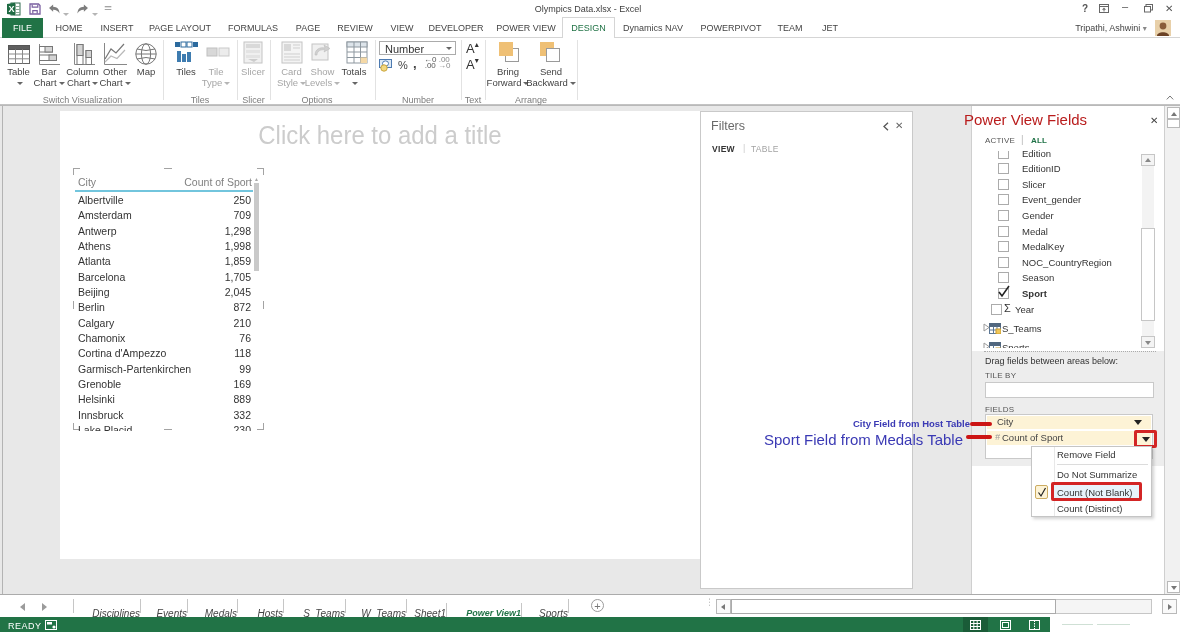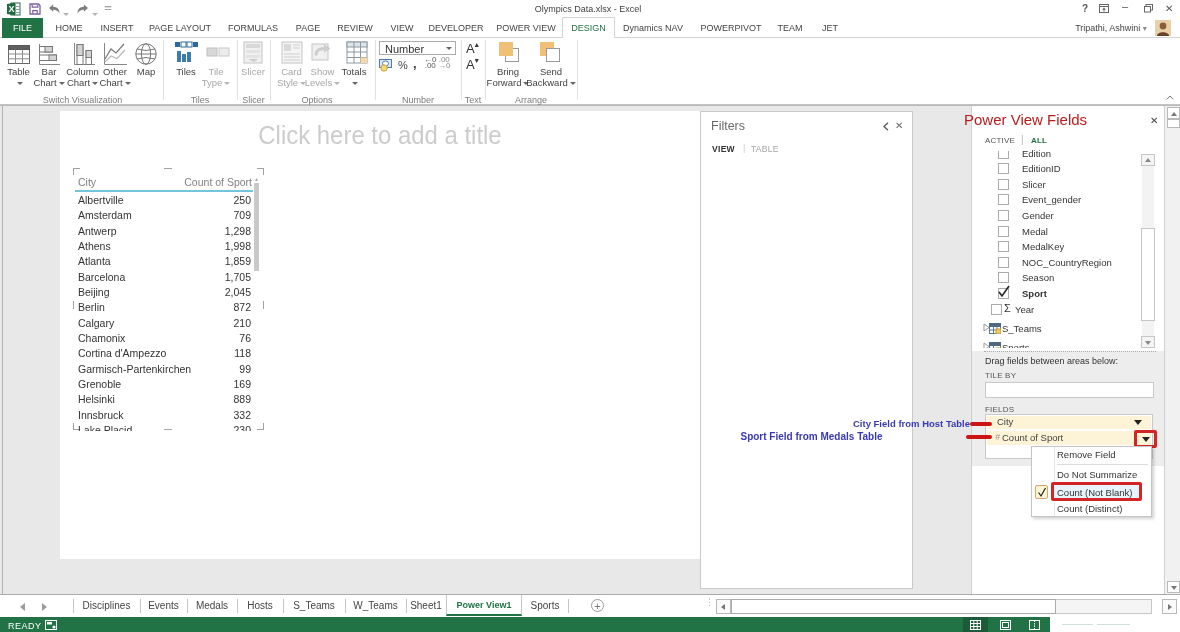--- a/index.html
+++ b/index.html
@@ -37,21 +37,21 @@
 #filters { position:absolute; left:700px; top:5px; width:213px; height:478px; background:#fff; border:1px solid #c9c9c9; }
 
 #pvpanel { position:absolute; left:960px; top:0px; width:204px; height:489px; background:#fff; }
 #pvpanel::before { content:""; position:absolute; left:0; top:0; width:11px; height:489px; background:#e8e8e8; border-right:1px solid #cfcfcf; }
 .cb { position:absolute; width:11px; height:11px; border:1px solid #ababab; background:#fff; }
 .fl { position:absolute; font-size:9.5px; color:#333; white-space:nowrap; }
 
 #vscroll { position:absolute; left:1164px; top:0px; width:16px; height:489px; background:#f1f1f1; border-left:1px solid #cfcfcf; }
 
 #sheetbar { position:absolute; left:0; top:594px; width:1180px; height:23px; background:#fff; border-top:1px solid #ababab; }
-.stab { position:absolute; top:0; height:21px; line-height:21px; font-size:10px; color:#444; text-align:center; white-space:nowrap; }
+.stab { position:absolute; top:8px; height:21px; line-height:21px; font-size:10px; color:#444; text-align:right; white-space:nowrap;font-style:italic; }
 .stsep { position:absolute; top:4px; width:1px; height:14px; background:#c6c6c6; }
 
 #statusbar { position:absolute; left:0; top:617px; width:1050px; height:15px; background:#217346; color:#fff; }
 </style>
 </head>
 <body>
 
 <div id="titlebar">
 
   <svg class="abs" style="left:7px;top:2px" width="14" height="14" viewBox="0 0 14 14">
@@ -305,21 +305,21 @@
     <svg class="abs" style="left:182px;top:10px" width="6" height="9" viewBox="0 0 6 9">
         <path d="M5 0.8 L1 4.5 L5 8.2" fill="none" stroke="#555" stroke-width="1.3"></path>
       </svg>
     <div class="abs" style="left:194px;top:8px;font-size:10px;color:#666">✕</div>
     <div class="abs" style="left:11px;top:32px;font-size:8.5px;color:#333;font-weight:bold;letter-spacing:0.3px">VIEW</div>
     <div class="abs" style="left:42px;top:31px;font-size:9px;color:#ccc">|</div>
     <div class="abs" style="left:50px;top:32px;font-size:8.5px;color:#a3a3a3;letter-spacing:0.3px">TABLE</div>
   </div>
 
   <div class="abs" style="left:690px;top:312px;width:280px;text-align:right;font-size:9.5px;font-weight:bold;color:#3a39b4;z-index:60">City Field from Host Table</div>
-  <div class="abs" style="left:660px;top:325px;width:303px;text-align:center;font-size:10px;font-weight:bold;color:#3a39b4;z-index:60">Sport Field from Medals Table</div>
+  <div class="abs" style="left:660px;top:325px;width:303px;text-align:right;font-size:15px;font-weight:normal;color:#3a39b4;z-index:60">Sport Field from Medals Table</div>
   <div class="abs" style="left:970px;top:316px;width:22px;height:4px;background:#cc1414;border-radius:2px;z-index:60"></div>
   <div class="abs" style="left:966px;top:329px;width:26px;height:4px;background:#cc1414;border-radius:2px;z-index:60"></div>
   <div id="pvpanel">
     <div class="abs" style="left:12px;top:245px;width:192px;height:115px;background:#ededed"></div>
     <div class="abs" style="left:4px;top:5px;font-size:15px;color:#b91c1c">Power View Fields</div>
     <div class="abs" style="left:190px;top:9px;font-size:10px;color:#444">✕</div>
     <div class="abs" style="left:25px;top:30px;font-size:8px;color:#555;letter-spacing:0.2px">ACTIVE</div>
     <div class="abs" style="left:61px;top:28px;font-size:10px;color:#bbb">|</div>
     <div class="abs" style="left:71px;top:30px;font-size:8px;color:#1e7145;font-weight:bold;letter-spacing:0.2px">ALL</div>
 

